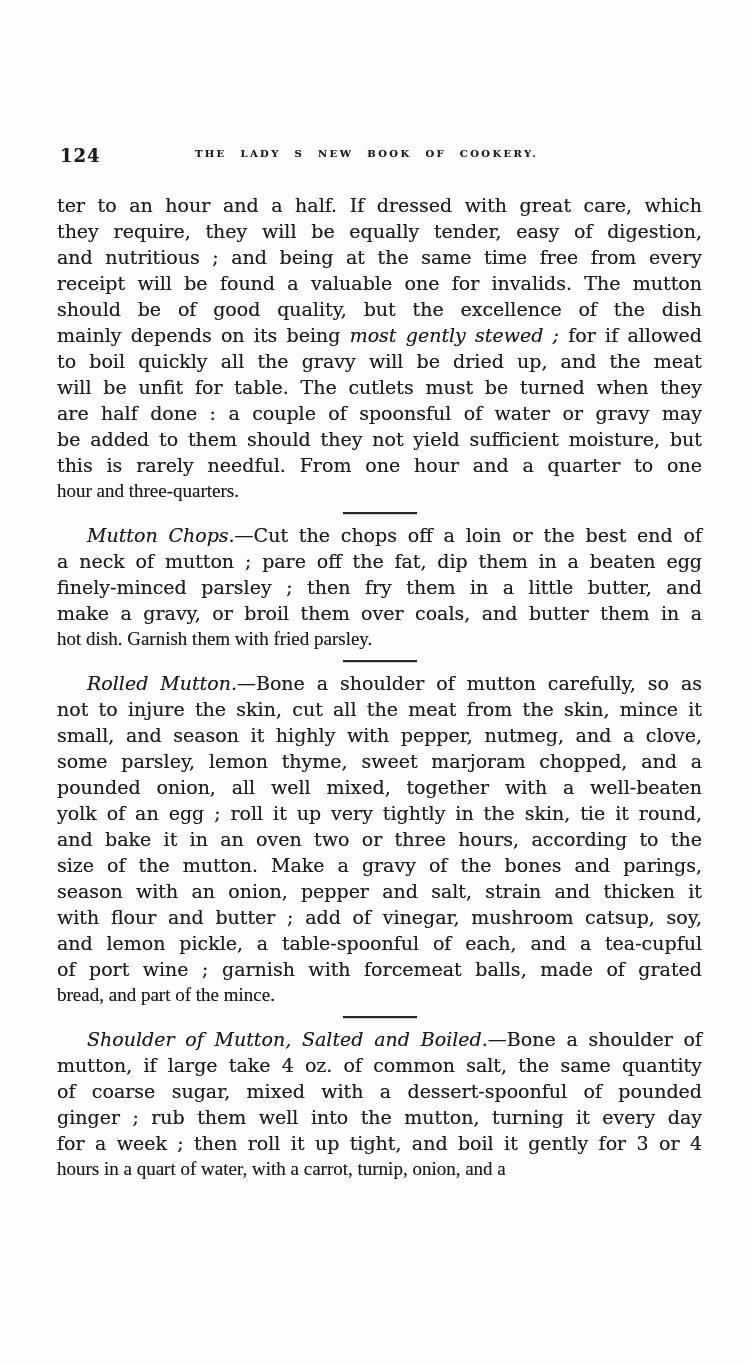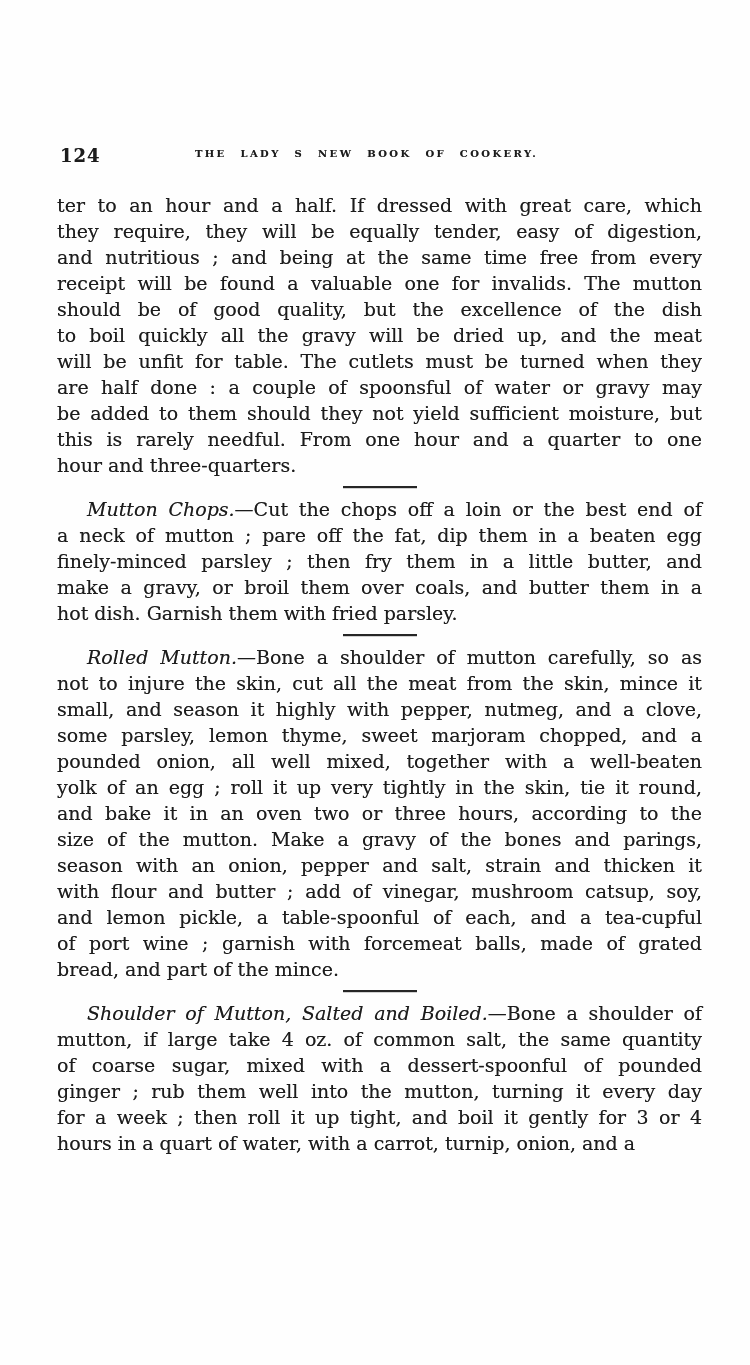--- a/index.html
+++ b/index.html
@@ -39,21 +39,21 @@
   .paragraph { margin: 0; }
   .line {
     font-size: 19px;
     line-height: 26px;
     height: 26px;
     white-space: normal;
     text-align: justify;
     text-align-last: justify;
     text-shadow: 0 0 0.4px rgba(25,25,25,0.55);
   }
-  .line.last { text-align-last: left; }
+  .line.last { text-align-last: left; font-family: Liberation Serif, serif; }
   .line.indent { text-indent: 30px; }
   .line i { font-style: italic; }
   .divider {
     height: 18px;
     display: flex; align-items: center; justify-content: center;
   }
   .rule {
     width: 74px; height: 0;
     border-top: 2px solid #262626;
     box-shadow: 0 0.5px 0 rgba(30,30,30,0.4);
@@ -67,20 +67,21 @@
     <span class="page-number">124</span>
     <span class="running-title">THE LADY S NEW BOOK OF COOKERY.</span>
   </div>
   <div class="page-body">
       <div class="paragraph">
         <div class="line"><span>ter to an hour and a half.  If dressed with great care, which</span></div>
         <div class="line"><span>they require, they will be equally tender, easy of digestion,</span></div>
         <div class="line"><span>and nutritious ; and being at the same time free from every</span></div>
         <div class="line"><span>receipt will be found a valuable one for invalids.  The mutton</span></div>
         <div class="line"><span>should be of good quality, but the excellence of the dish</span></div>
+        <div class="line"><span>mainly depends on its being </span><i>most gently stewed ;</i><span> for if allowed</span></div>
         <div class="line"><span>to boil quickly all the gravy will be dried up, and the meat</span></div>
         <div class="line"><span>will be unfit for table.  The cutlets must be turned when they</span></div>
         <div class="line"><span>are half done : a couple of spoonsful of water or gravy may</span></div>
         <div class="line"><span>be added to them should they not yield sufficient moisture, but</span></div>
         <div class="line"><span>this is rarely needful.  From one hour and a quarter to one</span></div>
         <div class="line last"><span>hour and three-quarters.</span></div>
       </div>
       <div class="divider">
         <div class="rule"></div>
       </div>

